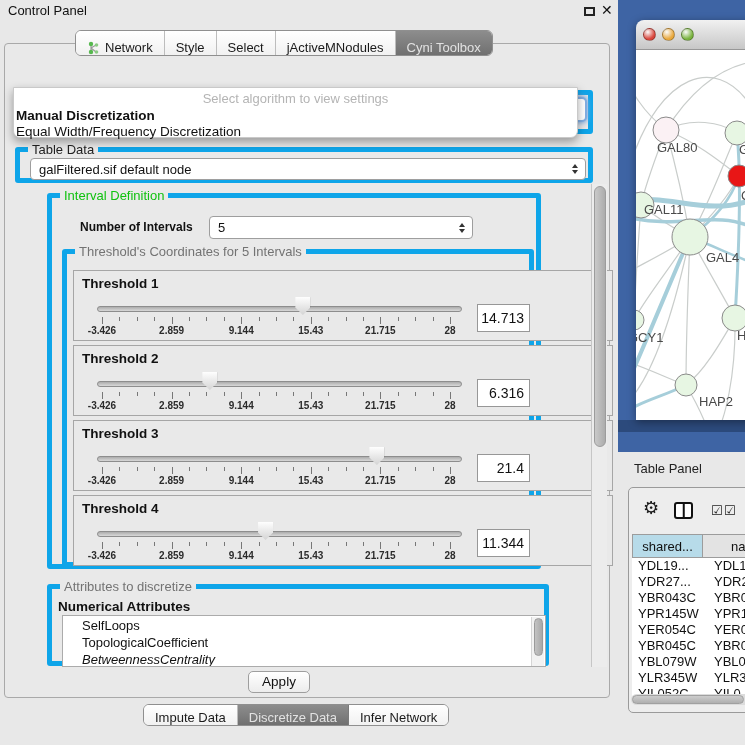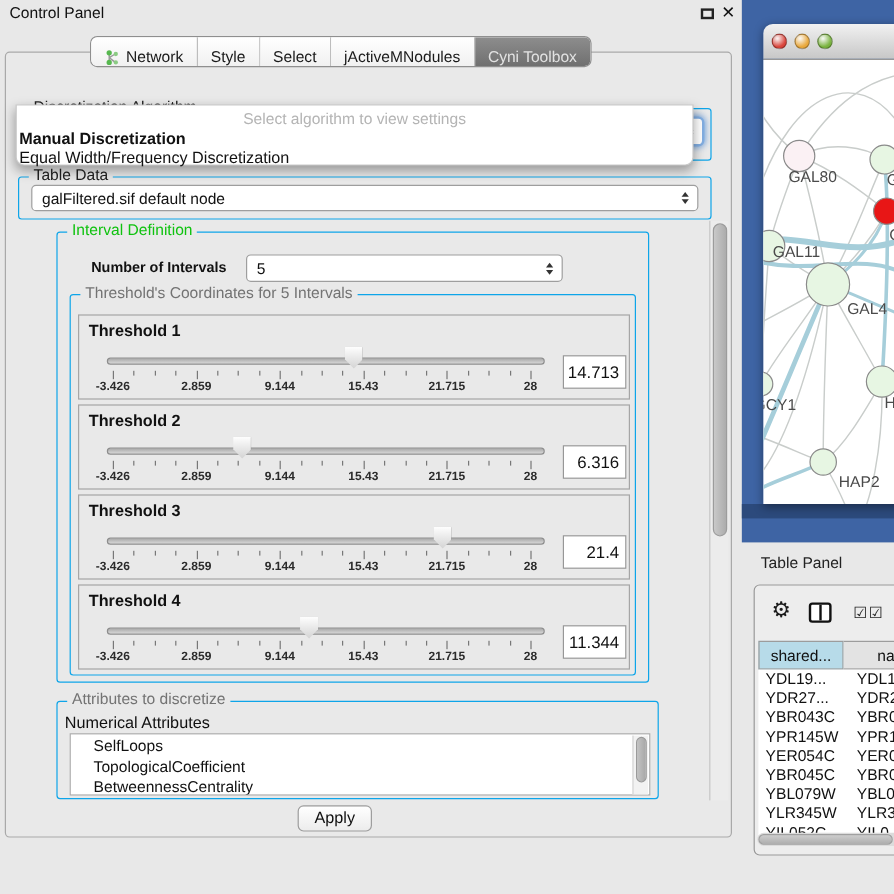--- a/index.html
+++ b/index.html
@@ -17,50 +17,50 @@
 
 .seg-tabs{position:absolute;display:flex;border:1px solid #8F8F8F;border-radius:6px;overflow:hidden;background:#fff;z-index:20}
 #top-tabs{left:75px;top:30px;height:26px}
 #bottom-tabs{left:143px;top:704px;height:22px}
 .seg-tab{display:flex;align-items:flex-end;padding:0 11px;font-size:13px;color:#1A1A1A;background:linear-gradient(#FFFFFF,#F1F1F1);border-right:1px solid #BDBDBD;white-space:nowrap}
 .seg-tab:last-child{border-right:none}
 .seg-tab.selected{background:linear-gradient(#8D8D8D,#707070);color:#E2E2E2;border-right-color:#7A7A7A}
 .tab-icon{display:inline-block;margin-right:5px;width:13px;height:14px}
 
 
-.group{position:absolute;border:1px solid #0ea5e9;border-radius:3px}
+.group{position:absolute;border:5px solid #0ea5e9;border-radius:3px}
 .group-title{position:absolute;top:-9px;left:8px;background:#E9E9E9;padding:0 4px;font-size:13px;line-height:14px;white-space:nowrap}
 .tg-dark{color:#222}.tg-green{color:#0FC20F}.tg-blue{color:#737373}
 
 
 .combo{position:absolute;background:#FFF;border:1px solid #9E9E9E;border-radius:4px;font-size:13px;color:#111;display:flex;align-items:center;padding-left:8px}
 .combo .arrows{position:absolute;right:7px;top:50%;transform:translateY(-50%)}
 .combo .arrows i{display:block;width:0;height:0;border-left:3.5px solid transparent;border-right:3.5px solid transparent}
 .combo .arrows .up{border-bottom:4px solid #333;margin-bottom:2px}
 .combo .arrows .dn{border-top:4px solid #333}
 #algo-combo{left:26px;top:96px;width:560px;height:25px;border:2px solid #82AEE2;box-shadow:0 0 5px 1px #74A5DE;border-radius:5px;z-index:5}
 
 
 #popup{position:absolute;left:12px;top:86px;width:565px;height:51px;background:#FFF;border:1px solid #C9C9C9;border-radius:0 0 7px 7px;box-shadow:0 4px 10px rgba(0,0,0,.35);z-index:50}
 #popup-header{position:absolute;top:3px;width:100%;text-align:center;font-size:13px;color:#B4B4B4}
 .popup-opt{position:absolute;left:2px;font-size:13.5px;white-space:nowrap}
 .popup-opt.bold{font-weight:bold}
 
 
-.thr-box{position:absolute;left:6px;width:460px;height:71px;border:1px solid #A6A6A6;background:#E9E9E9}
+.thr-box{position:absolute;left:6px;width:540px;height:71px;border:1px solid #A6A6A6;background:#E9E9E9}
 .thr-label{position:absolute;left:8px;top:5px;font-size:13.5px;font-weight:bold}
 .slider-track{position:absolute;left:23px;top:35px;width:365px;height:6px;background:linear-gradient(#ACACAC,#D8D8D8);border:1px solid #8D8D8D;border-radius:3px}
 .slider-handle{position:absolute;top:26px;width:15px;height:18px;background:linear-gradient(#FEFEFE,#D4D4D4);clip-path:polygon(0 0,100% 0,100% 58%,50% 100%,0 58%);filter:drop-shadow(0 0 1px #777)}
 .tick{position:absolute;top:46px;width:1px;height:4px;background:#777}
 .tick.major{height:7px}
 .tick-label{position:absolute;top:54px;transform:translateX(-50%);font-size:10px;font-weight:bold;color:#2B2B2B}
 .val-box{position:absolute;left:403px;top:33px;width:53px;height:28px;background:#FFF;border:1px solid #979797;font-size:14px;text-align:right;padding-right:5px;line-height:26px}
 
 
-#attr-header{position:absolute;left:6px;top:10px;font-size:13.5px;font-weight:normal}
+#attr-header{position:absolute;left:6px;top:10px;font-size:13.5px;font-weight:bold}
 #attr-list{position:absolute;left:10px;top:26px;width:484px;height:52px;background:#FFF;border:1px solid #ABABAB;overflow:hidden}
 .attr-item{position:absolute;left:19px;font-size:13px;white-space:nowrap}
 #attr-scroll{position:absolute;right:1px;top:1px;width:13px;height:50px;background:#F2F2F2;border-left:1px solid #D5D5D5}
 #attr-thumb{position:absolute;left:1.5px;top:1px;width:9px;height:38px;border-radius:5px;background:linear-gradient(90deg,#C3C3C3,#A8A8A8);border:1px solid #9A9A9A}
 
 #apply-btn{position:absolute;left:247px;top:670px;width:62px;height:22px;border:1px solid #9E9E9E;border-radius:5px;background:linear-gradient(#FFFFFF,#ECECEC);font-size:13.5px;text-align:center;line-height:20px}
 
 
 #cp-scroll{position:absolute;left:591px;top:184px;width:16px;height:483px;background:#ECECEC;border-left:1px solid #C6C6C6}
 #cp-thumb{position:absolute;left:2px;top:2px;width:12px;height:261px;border-radius:7px;background:linear-gradient(90deg,#C9C9C9,#ACACAC);border:1px solid #9C9C9C}
@@ -283,21 +283,21 @@
 
       <div class="group" style="left:42px;top:540px;width:502px;height:82px">
         <span class="group-title tg-blue">Attributes to discretize</span>
         <div id="attr-header">Numerical Attributes</div>
         <div id="attr-list">
           <div id="attr-scroll">
               <div id="attr-thumb"></div>
             </div>
         <div class="attr-item" style="top: 2px;">SelfLoops</div>
             <div class="attr-item" style="top: 19px;">TopologicalCoefficient</div>
-            <div class="attr-item" style="top: 36px;">BetweennessCentrality</div>
+            <div class="attr-item" style="top: 36px; font-style: italic;">BetweennessCentrality</div>
           </div>
       </div>
 
       <div id="apply-btn" style="left:243px;top:627px">Apply</div>
     </div>
 
     <div id="cp-scroll">
       <div id="cp-thumb"></div>
     </div>
 
@@ -316,20 +316,31 @@
           <span>Style</span>
         </div>
         <div class="seg-tab">
           <span>Select</span>
         </div>
         <div class="seg-tab">
           <span>jActiveMNodules</span>
         </div>
         <div class="seg-tab selected">
           <span>Cyni Toolbox</span>
+        </div>
+      </div>
+    <div class="seg-tabs" id="bottom-tabs">
+        <div class="seg-tab">
+          <span>Impute Data</span>
+        </div>
+        <div class="seg-tab selected">
+          <span>Discretize Data</span>
+        </div>
+        <div class="seg-tab">
+          <span>Infer Network</span>
         </div>
       </div>
   </div>
 
   <div id="right">
     <div id="blue-frame"></div>
     <div id="blue-dark"></div>
 
     <div id="net-window">
       <div id="net-titlebar">

